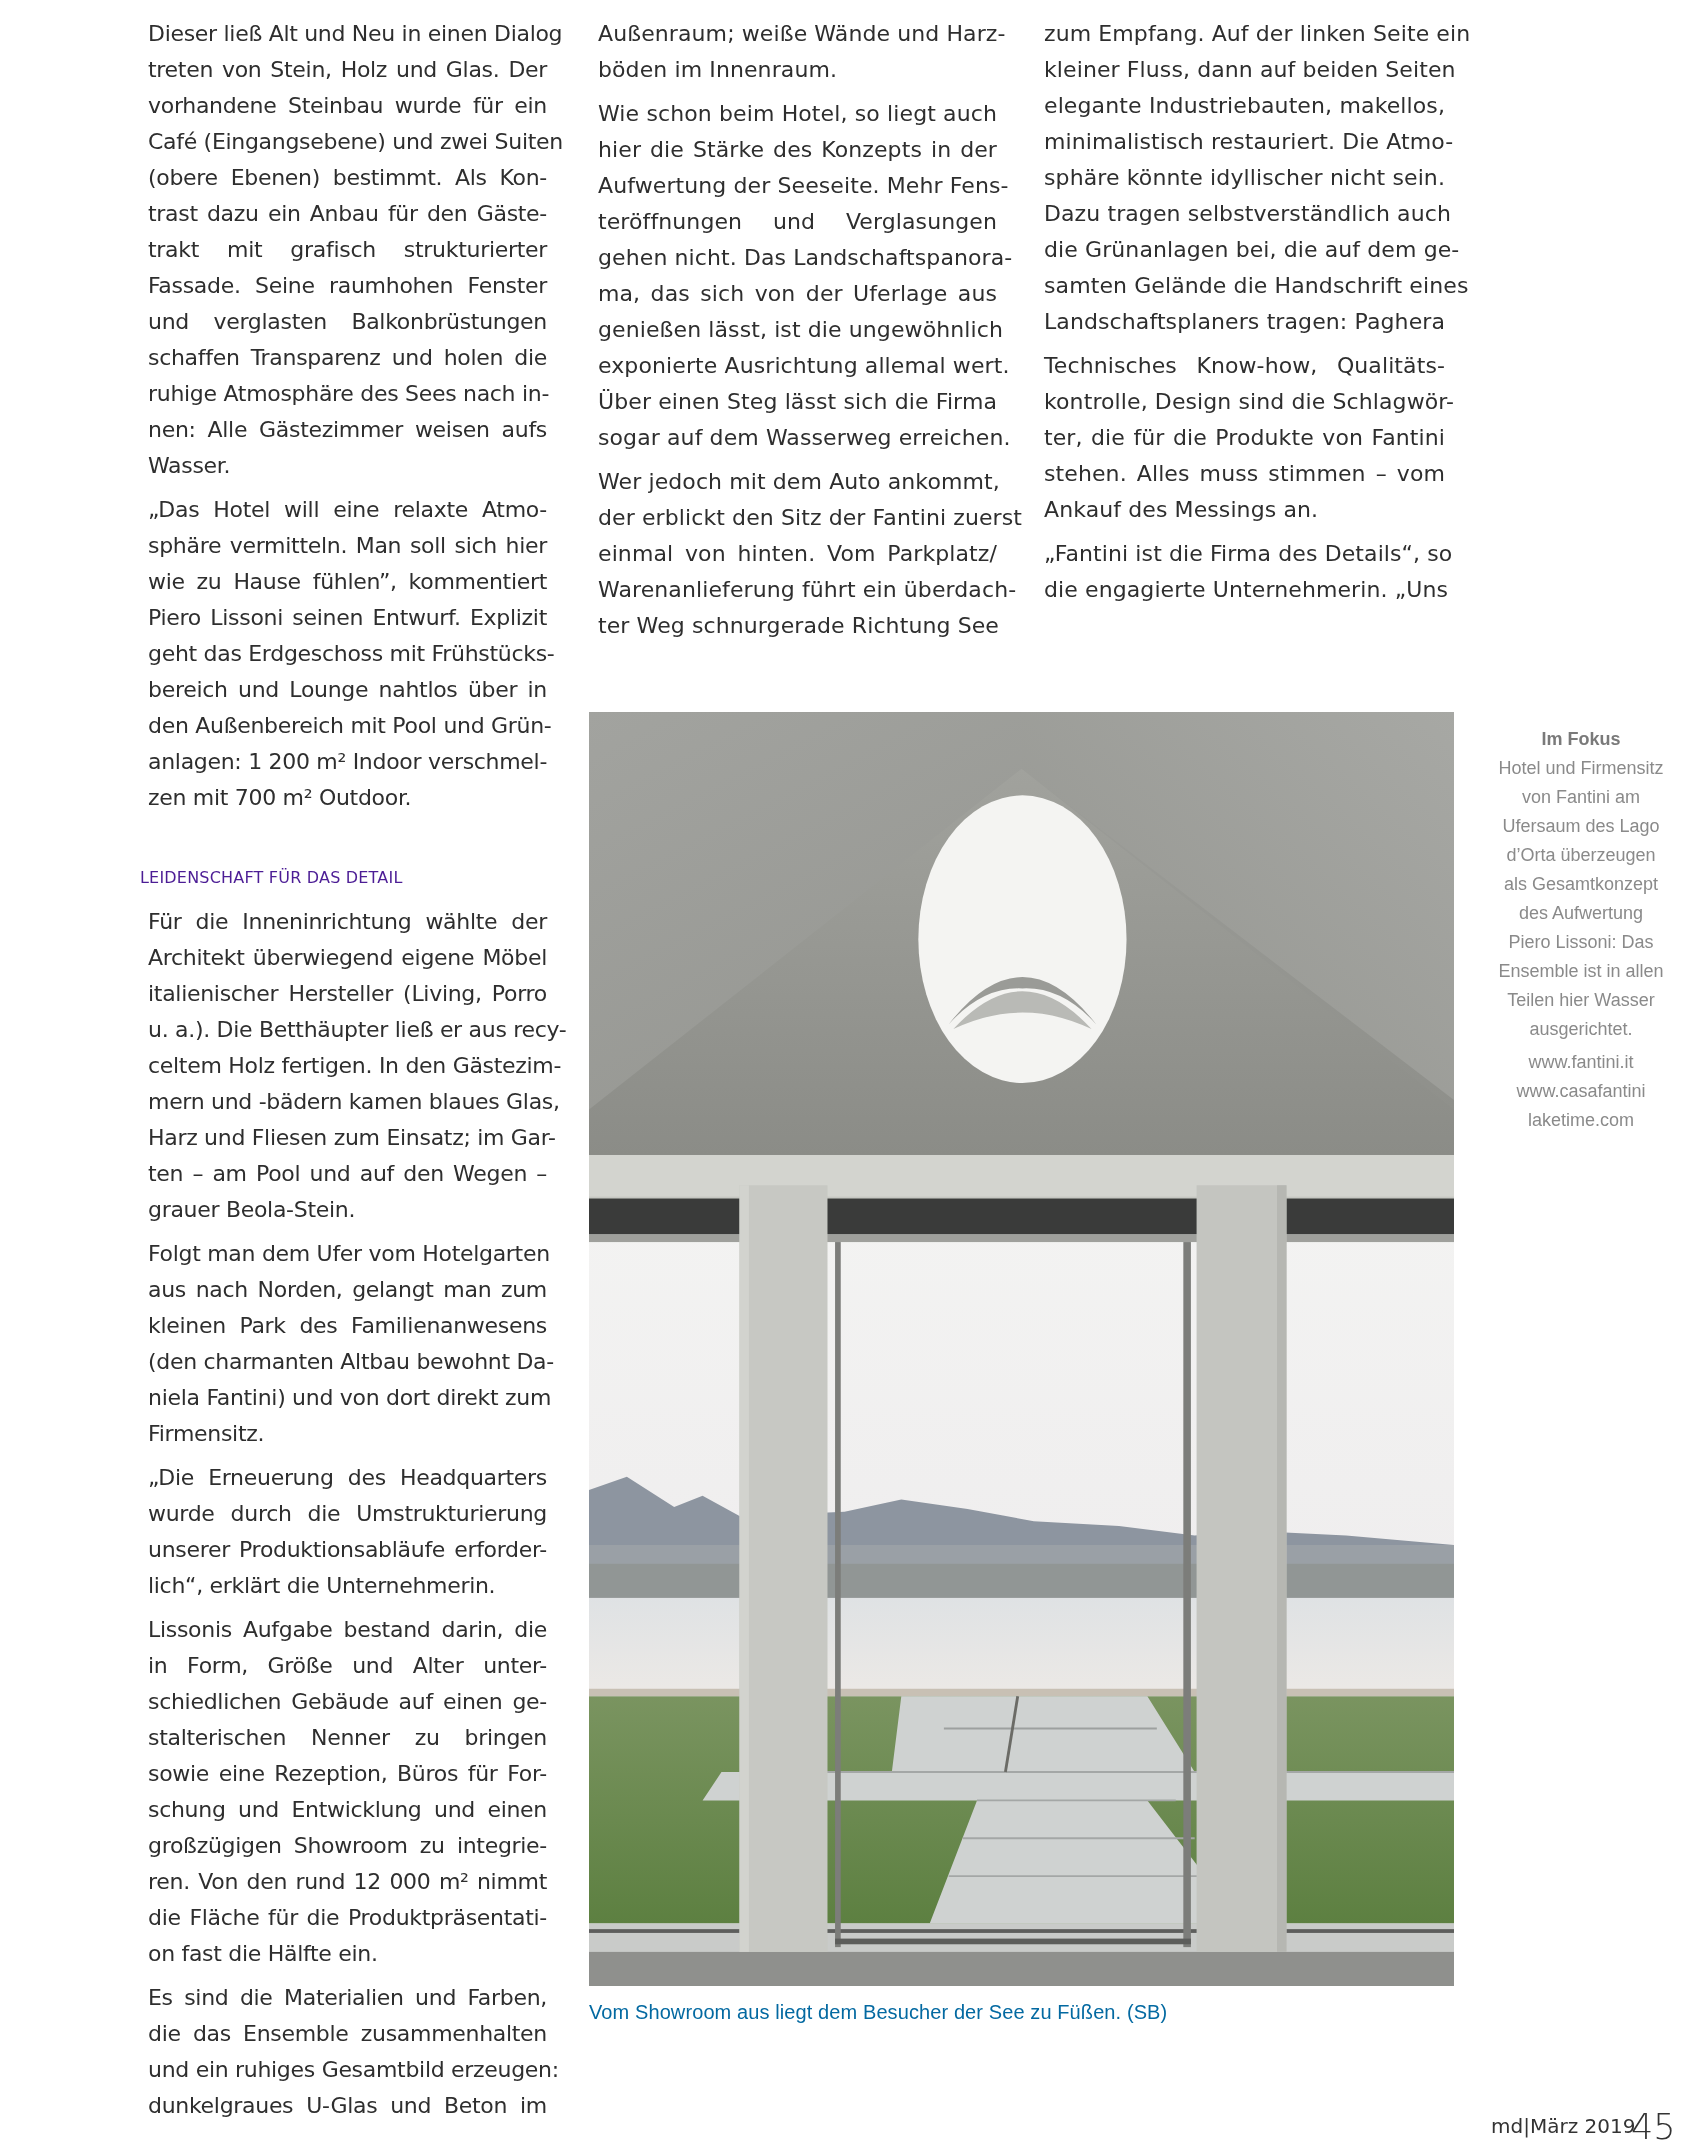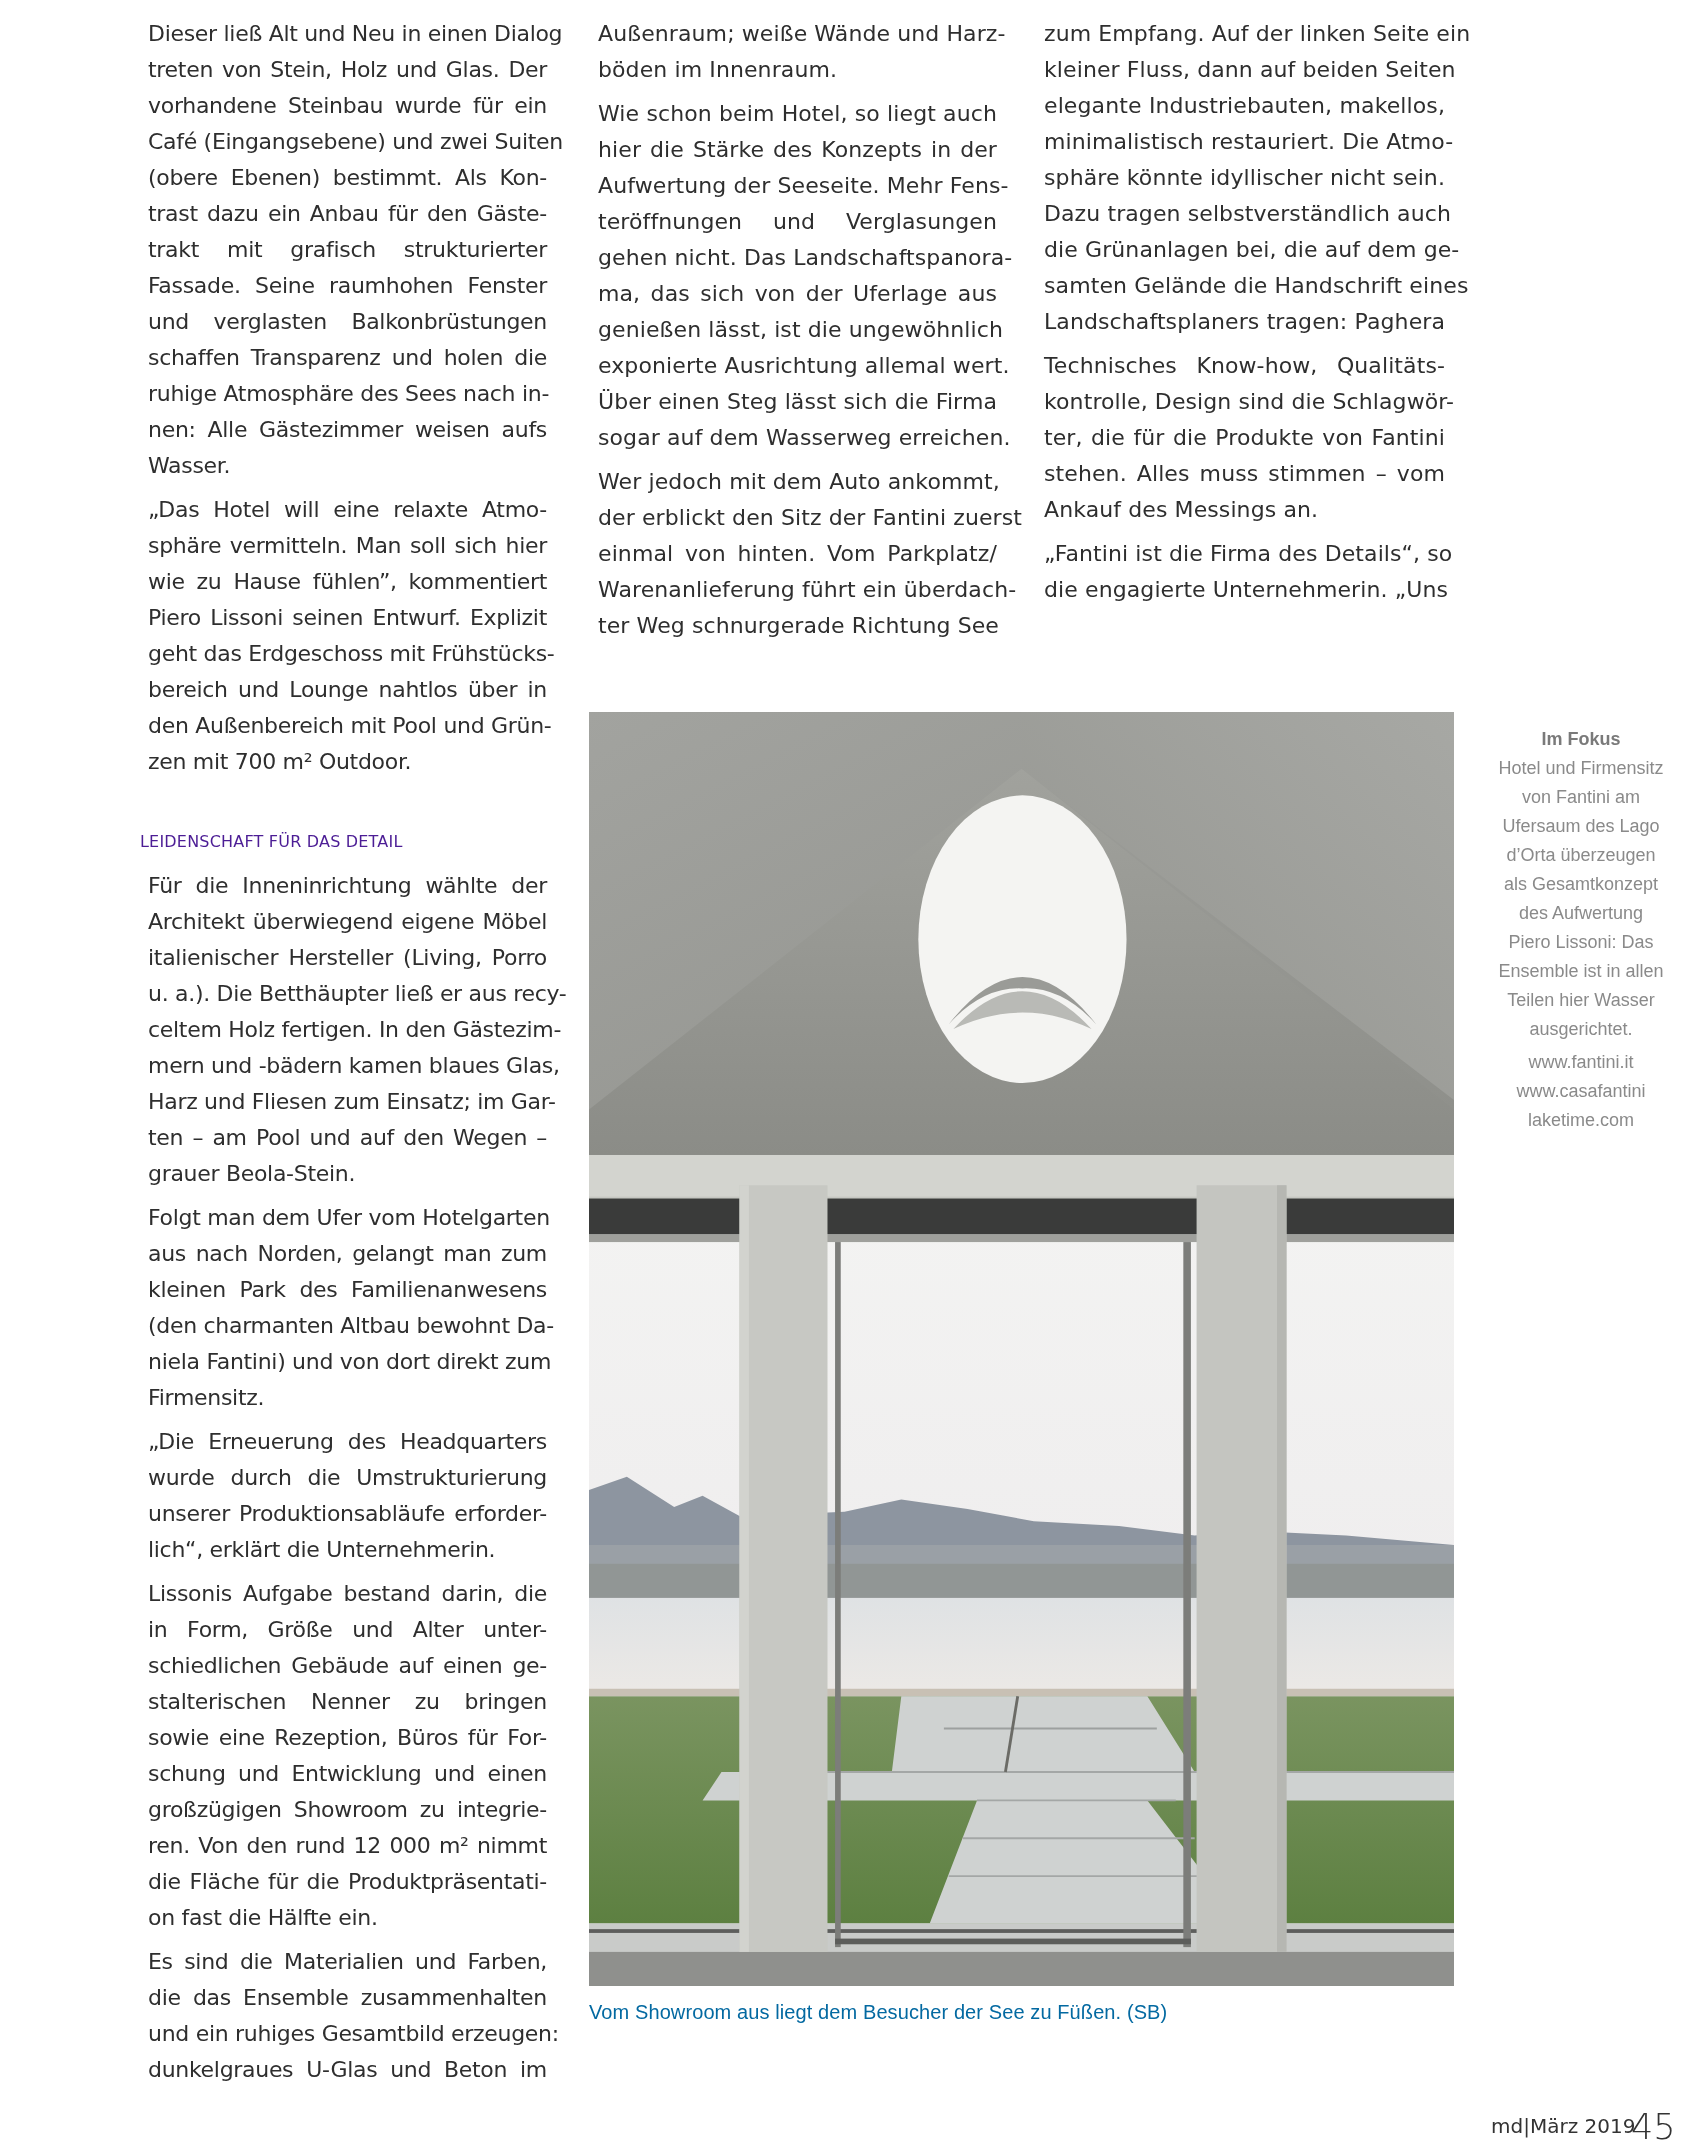--- a/index.html
+++ b/index.html
@@ -49,20 +49,21 @@
       <span class="line last">Wasser.</span>
     </p>
     <p>
       <span class="line">„Das Hotel will eine relaxte Atmo-</span>
       <span class="line">sphäre vermitteln. Man soll sich hier</span>
       <span class="line">wie zu Hause fühlen”, kommentiert</span>
       <span class="line">Piero Lissoni seinen Entwurf. Explizit</span>
       <span class="line">geht das Erdgeschoss mit Frühstücks-</span>
       <span class="line">bereich und Lounge nahtlos über in</span>
       <span class="line">den Außenbereich mit Pool und Grün-</span>
+      <span class="line">anlagen: 1 200 m² Indoor verschmel-</span>
       <span class="line last">zen mit 700 m² Outdoor.</span>
     </p>
     <div class="gap"></div>
     <div class="line heading last">LEIDENSCHAFT FÜR DAS DETAIL</div>
     <p>
       <span class="line">Für die Inneninrichtung wählte der</span>
       <span class="line">Architekt überwiegend eigene Möbel</span>
       <span class="line">italienischer Hersteller (Living, Porro</span>
       <span class="line">u. a.). Die Betthäupter ließ er aus recy-</span>
       <span class="line">celtem Holz fertigen. In den Gästezim-</span>

